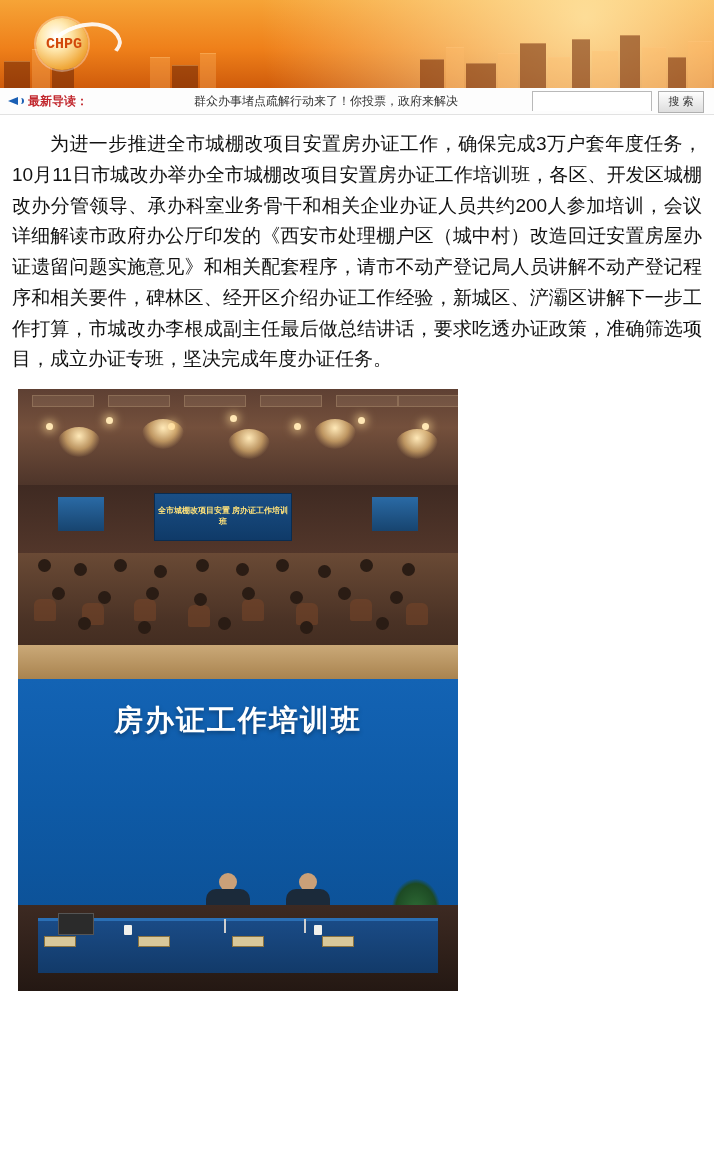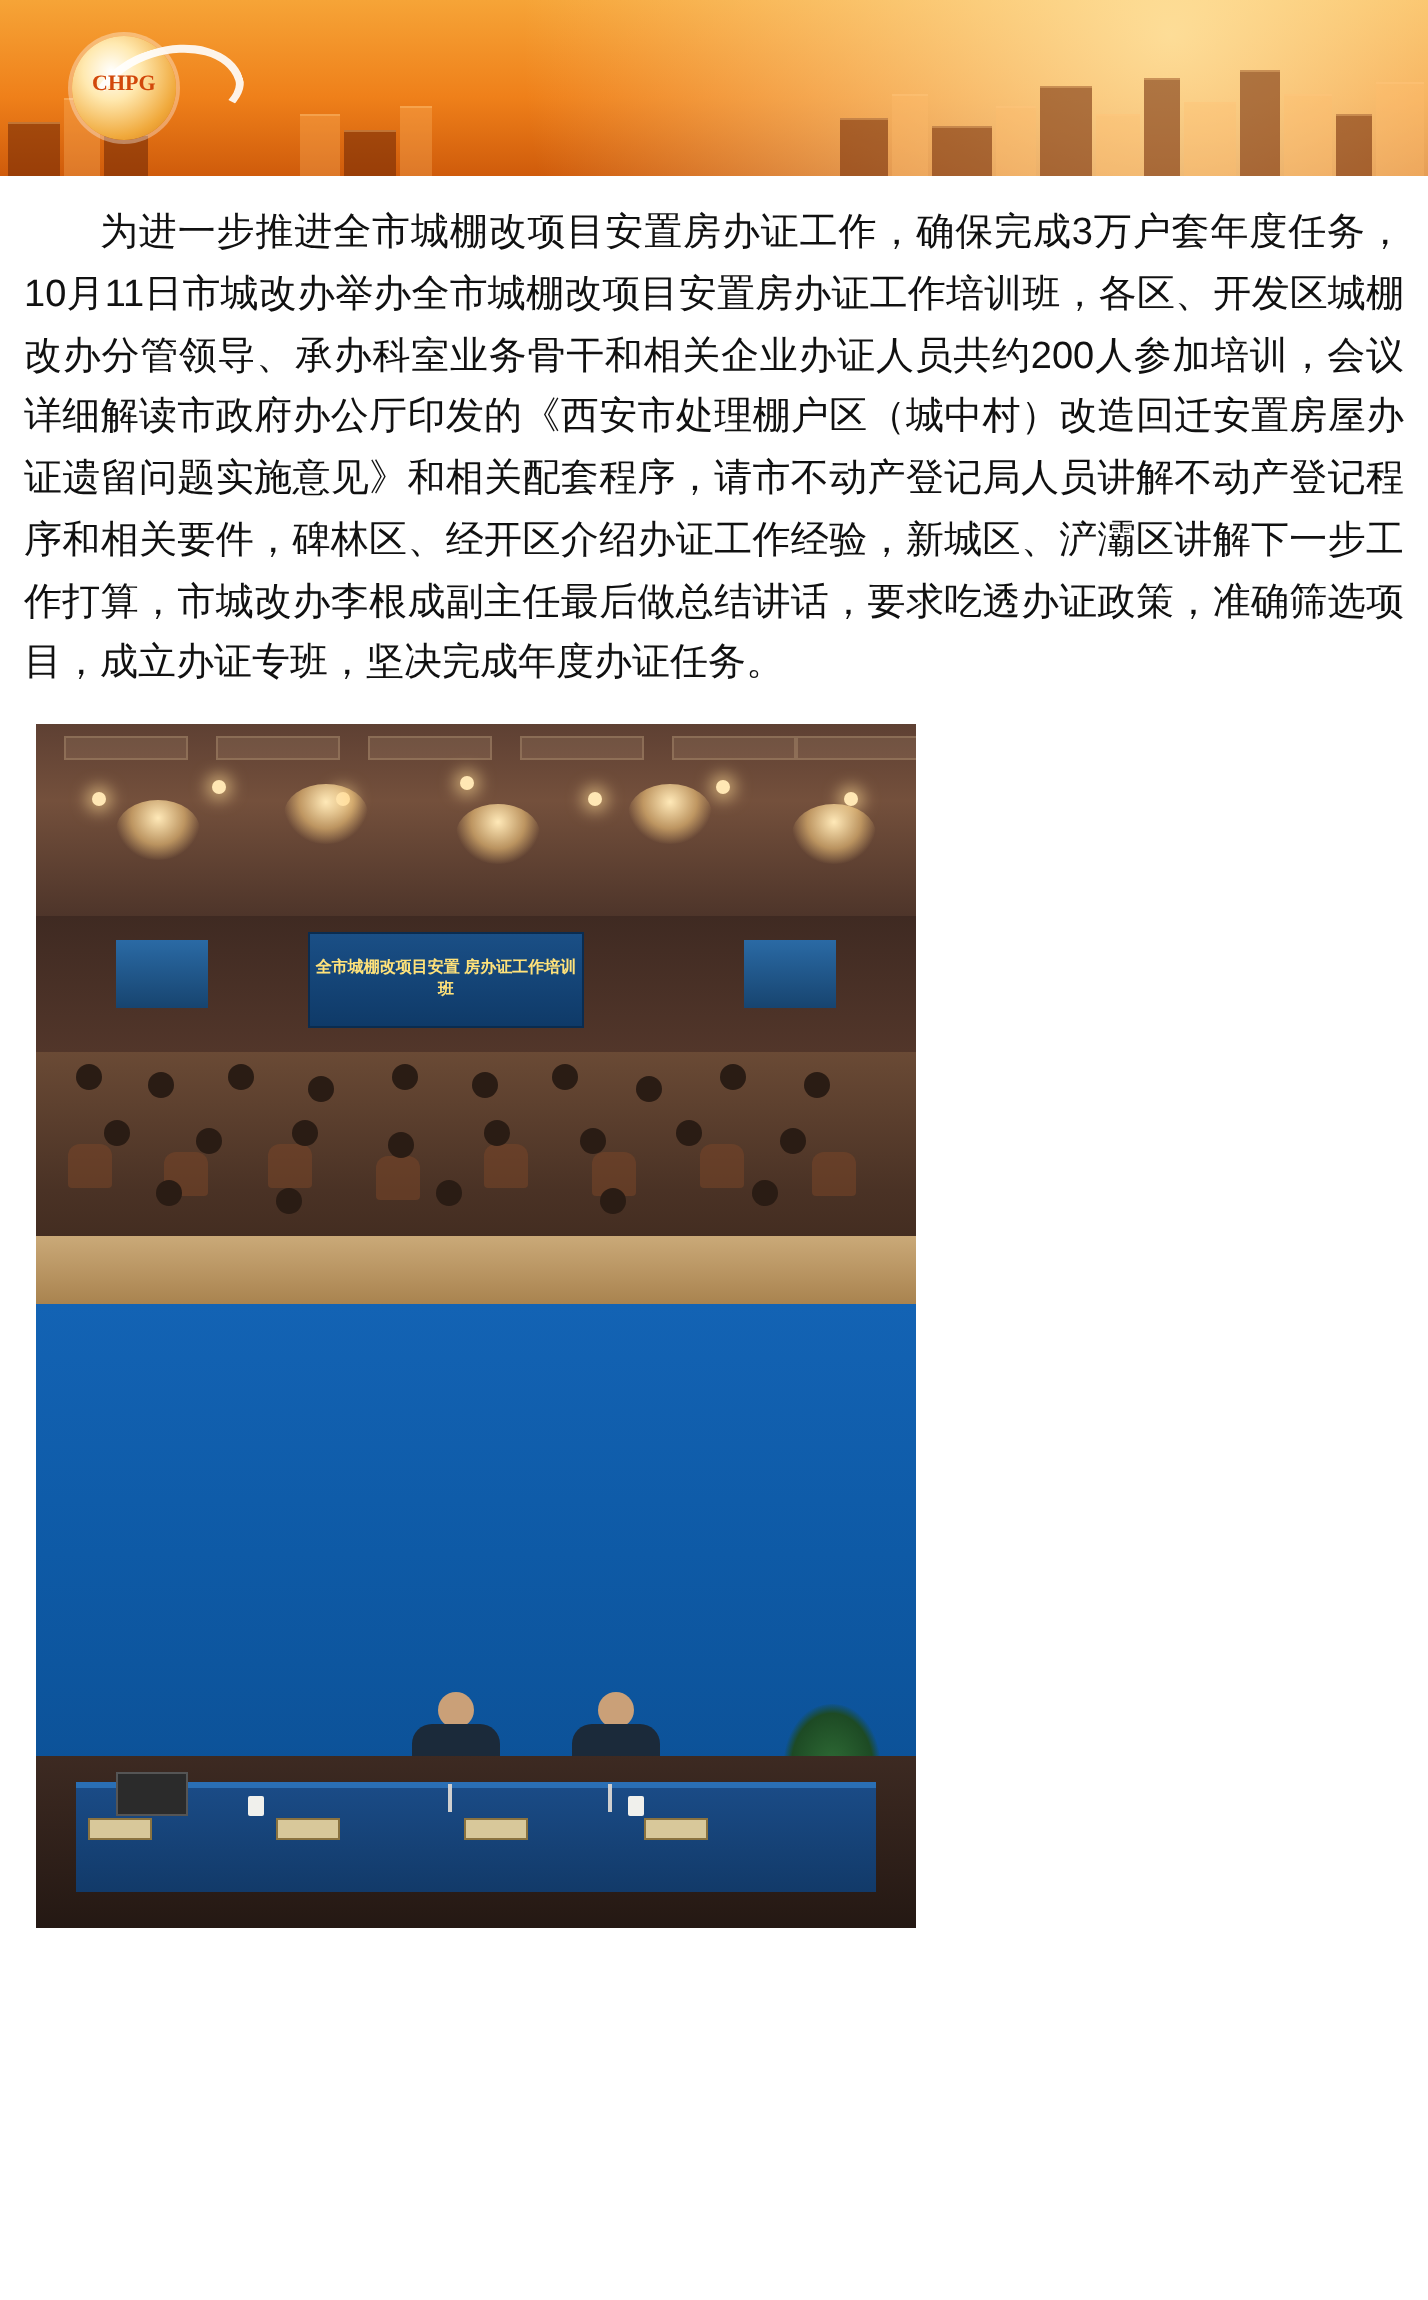--- a/index.html
+++ b/index.html
@@ -69,25 +69,25 @@
     border: 4px solid #ffffff;
     border-radius: 50% 50% 50% 50% / 60% 60% 40% 40%;
     border-left-color: transparent;
     border-bottom-color: transparent;
     transform: rotate(-18deg);
     opacity: .9;
   }
   .logo .abbr {
     position: absolute;
     left: 10px; top: 20px;
-    font-size: 11px;
+    font-size: 15px;
     font-weight: bold;
     color: #d2480b;
     letter-spacing: 0px;
-    font-family: Liberation Serif, serif;
+    font-family: Liberation Mono, monospace;
   }
   .banner-title {
     position: absolute;
     left: 120px;
     top: 18px;
     font-size: 31px;
     font-weight: bold;
     color: #ffffff;
     letter-spacing: 2px;
     text-shadow: 2px 2px 0 #b94a06, 0 0 6px rgba(120,40,0,.6);
@@ -432,20 +432,32 @@
 
     <div class="logo">
       <div class="disc"></div>
       <div class="swoosh"></div>
       <div class="abbr">CHPG</div>
     </div>
 
   </div>
 
 
+  <div class="notice">
+    <div class="horn">
+      <div class="cone"></div>
+      <div class="wave"></div>
+    </div>
+    <div class="label">最新导读：</div>
+    <div class="ticker">群众办事堵点疏解行动来了！你投票，政府来解决</div>
+    <div class="search-box">
+      <input type="text" placeholder="" style="">
+    </div>
+    <div class="search-btn">搜 索</div>
+  </div>
 
   <div class="content">
 
 
     <table class="meta-table">
       <tbody>
     </tbody>
       </table>
 
     <div class="body-text">为进一步推进全市城棚改项目安置房办证工作，确保完成3万户套年度任务，10月11日市城改办举办全市城棚改项目安置房办证工作培训班，各区、开发区城棚改办分管领导、承办科室业务骨干和相关企业办证人员共约200人参加培训，会议详细解读市政府办公厅印发的《西安市处理棚户区（城中村）改造回迁安置房屋办证遗留问题实施意见》和相关配套程序，请市不动产登记局人员讲解不动产登记程序和相关要件，碑林区、经开区介绍办证工作经验，新城区、浐灞区讲解下一步工作打算，市城改办李根成副主任最后做总结讲话，要求吃透办证政策，准确筛选项目，成立办证专班，坚决完成年度办证任务。</div>
@@ -512,20 +524,21 @@
           <div class="head" style="left:200px; top:64px;"></div>
           <div class="head" style="left:282px; top:68px;"></div>
           <div class="head" style="left:358px; top:64px;"></div>
         </div>
         <div class="p1-table"></div>
       </div>
 
       <div class="photo photo2">
         <div class="p2-bg"></div>
         <div class="p2-title">
+          <div>房办证工作培训班</div>
         </div>
         <div class="p2-plant"></div>
         <div class="p2-person" style="left:188px;">
           <div class="h"></div>
             <div class="b"></div>
         </div>
         <div class="p2-person" style="left:268px;">
           <div class="h"></div>
             <div class="b"></div>
         </div>

